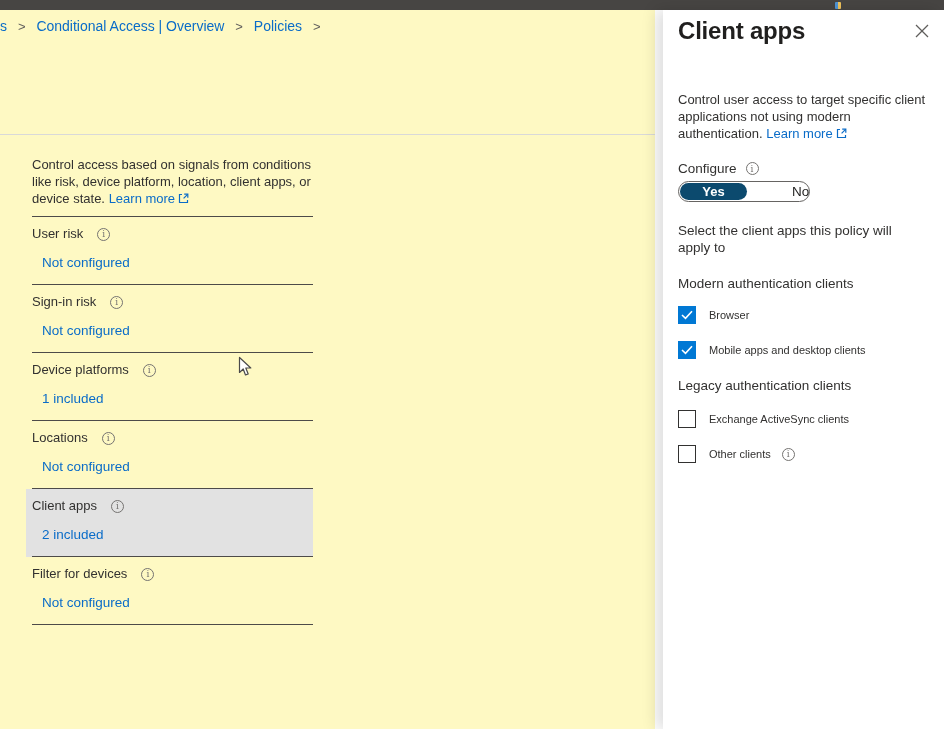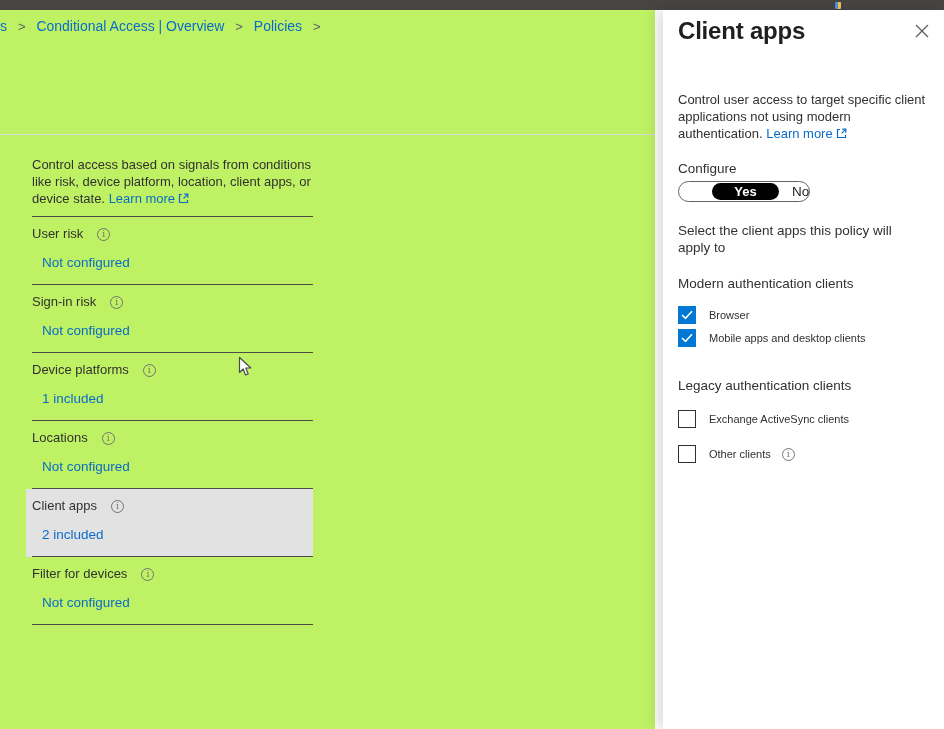--- a/index.html
+++ b/index.html
@@ -6,21 +6,21 @@
   html, body { width: 944px; height: 729px; overflow: hidden; background: #fff;
     font-family: "Liberation Sans", sans-serif; color: #323130; }
   body { position: relative; }
 
   
   .topbar { position: absolute; left: 0; top: 0; width: 944px; height: 10px; background: #474543; }
   .topbar-frag { position: absolute; left: 835px; top: 2px; width: 6px; height: 7px;
     background: linear-gradient(90deg, #4f94d6 50%, #f0c35c 50%); border-radius: 1px; }
 
   
-  .main { position: absolute; left: 0; top: 10px; width: 655px; height: 719px; background: #bef264; }
+  .main { position: absolute; left: 0; top: 10px; width: 655px; height: 719px; background: #fef9c3; }
 
   .breadcrumb { position: absolute; left: 0; top: 7px; white-space: nowrap;
     font-size: 14px; line-height: 18px; }
   .breadcrumb a { color: #0a6cc8; text-decoration: none; cursor: pointer; }
   .crumb-sep { color: #605e5c; margin: 0 7px; font-size: 13px; }
 
   .page-divider { position: absolute; left: 0; top: 124px; width: 655px; height: 1px; background: #d9d9d9; }
 
   .conditions { position: absolute; left: 32px; top: 146px; width: 281px; font-size: 13px; }
   .intro { line-height: 17px; padding-bottom: 9px; border-bottom: 1px solid #4d4b49; color: #323130; }
@@ -45,40 +45,40 @@
     box-shadow: -7px 0 14px rgba(0,0,0,0.13); }
   .panel-title { position: absolute; left: 15px; top: 7px; font-size: 24px; font-weight: 700;
     color: #201f1e; letter-spacing: -0.2px; }
   .close-btn { position: absolute; right: 14px; top: 13px; width: 16px; height: 16px;
     cursor: pointer; display: flex; align-items: center; justify-content: center; }
 
   .panel-desc { position: absolute; left: 15px; top: 81px; width: 258px;
     font-size: 13px; line-height: 17px; color: #323130; }
 
   .configure-row { position: absolute; left: 15px; top: 151px; display: flex;
-    align-items: center; gap: 9px; font-size: 13.5px; color: #323130; flex-direction: column; }
+    align-items: center; gap: 9px; font-size: 13.5px; color: #323130; }
 
   .toggle { position: absolute; left: 15px; top: 171px; width: 132px; height: 21px;
     border: 1px solid #666462; border-radius: 11px; background: #fff; cursor: pointer; }
   .toggle-yes { position: absolute; left: 1px; top: 1px; width: 67px; height: 17px;
-    background: #000000; border-radius: 9px; color: #fff; font-size: 13px; font-weight: 600;
-    text-align: center; line-height: 17px; margin-left: 32px; }
+    background: #0c4a6e; border-radius: 9px; color: #fff; font-size: 13px; font-weight: 600;
+    text-align: center; line-height: 17px; }
   .toggle-no { position: absolute; left: 68px; right: 2px; top: 1px; height: 17px;
     color: #201f1e; font-size: 13.5px; text-align: center; line-height: 17px; padding-left: 45px; }
 
   .select-prompt { position: absolute; left: 15px; top: 212px; width: 245px;
     font-size: 13.5px; line-height: 17px; color: #323130; }
 
   .group-label { position: absolute; left: 15px; font-size: 13.5px; color: #323130; }
   .group-label.modern { top: 266px; }
   .group-label.legacy { top: 368px; }
 
   .check-row { position: absolute; left: 15px; display: flex; align-items: center; gap: 13px;
     cursor: pointer; }
-  .check-row.r0 { top: 296px; } .check-row.r1 { top: 319px; }
+  .check-row.r0 { top: 296px; } .check-row.r1 { top: 331px; }
   .check-row.r2 { top: 400px; } .check-row.r3 { top: 435px; }
   .checkbox { width: 18px; height: 18px; border: 1px solid #323130; background: #fff;
     display: flex; align-items: center; justify-content: center; flex: 0 0 auto; }
   .checkbox.checked { background: #0078d4; border-color: #0078d4; }
   .check-label { font-size: 11px; color: #323130; line-height: 18px; }
   .check-row .info-icon { margin-left: -2px; }
 </style>
 </head>
 <body>
 

